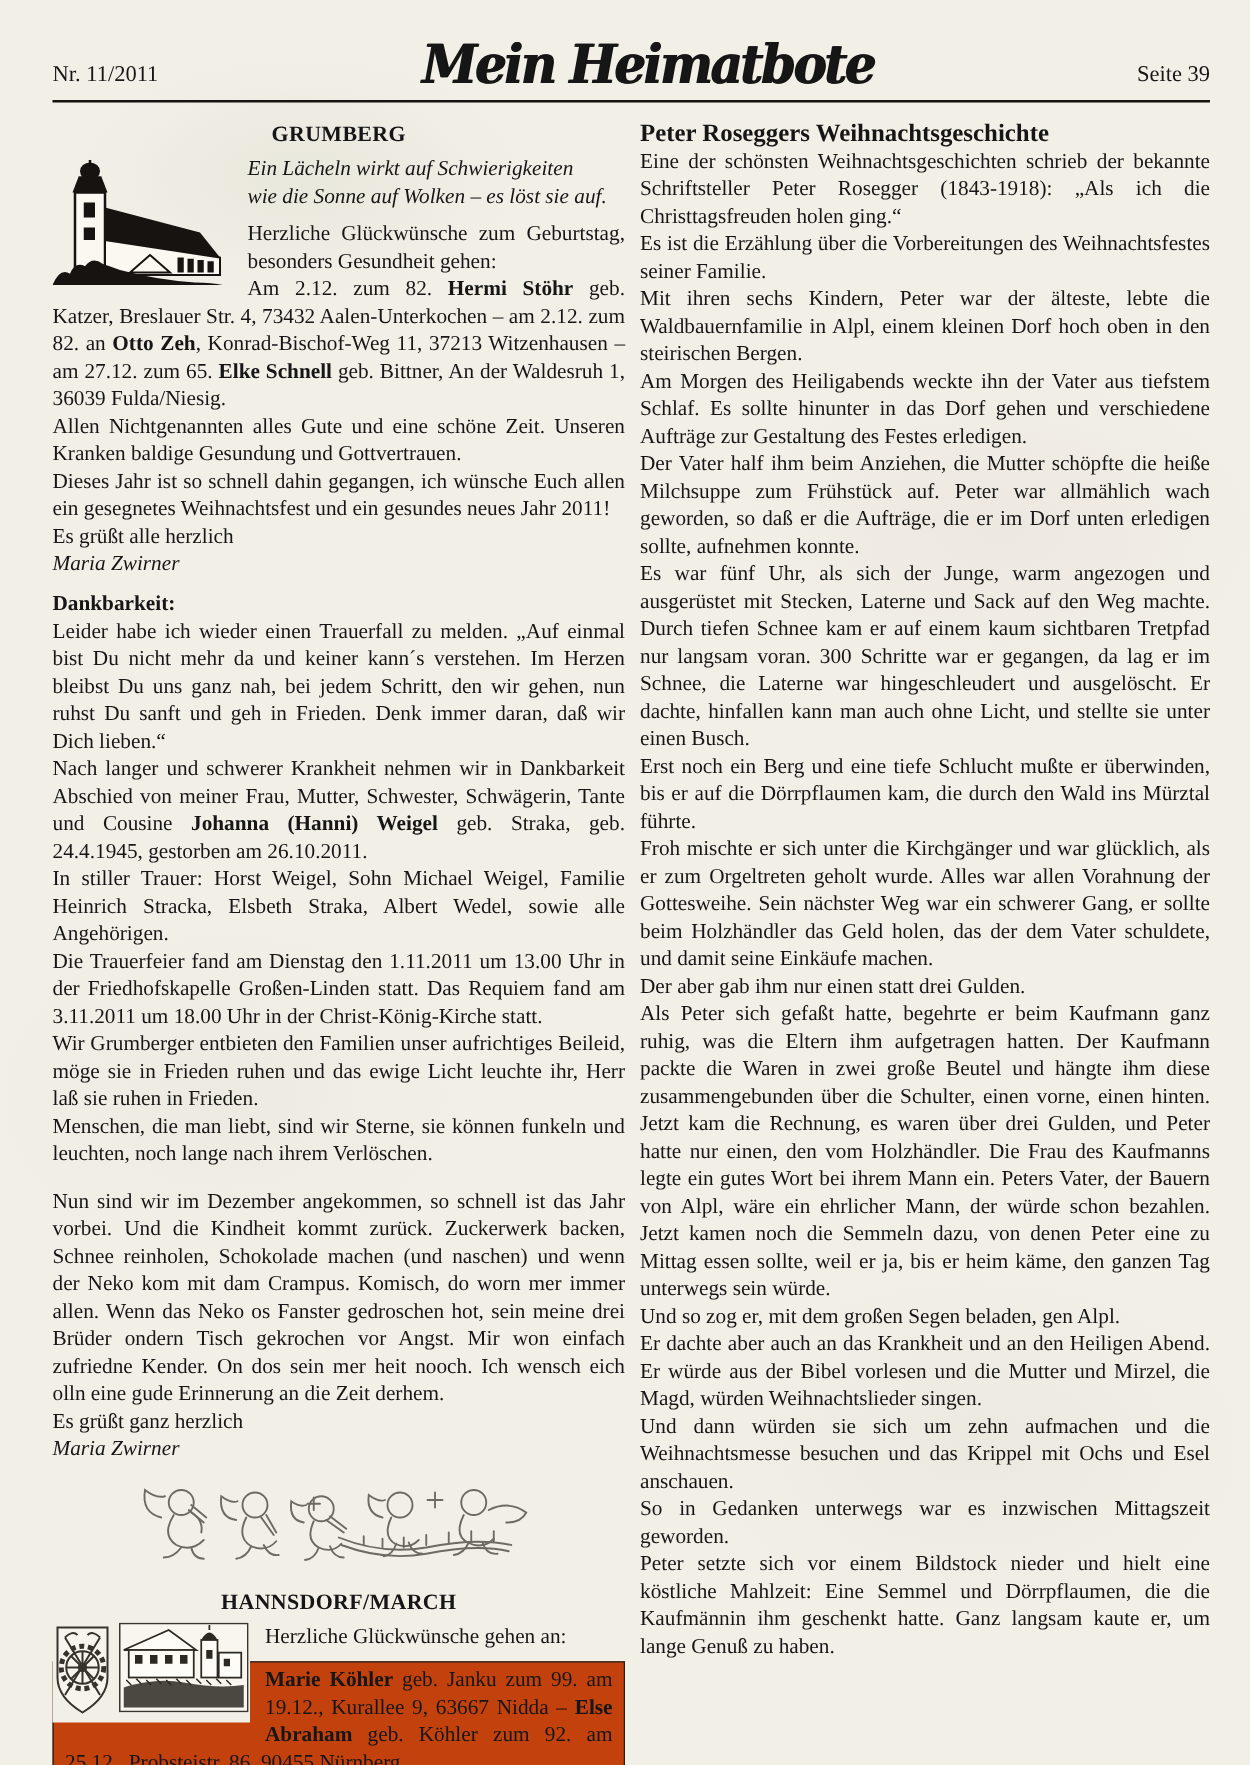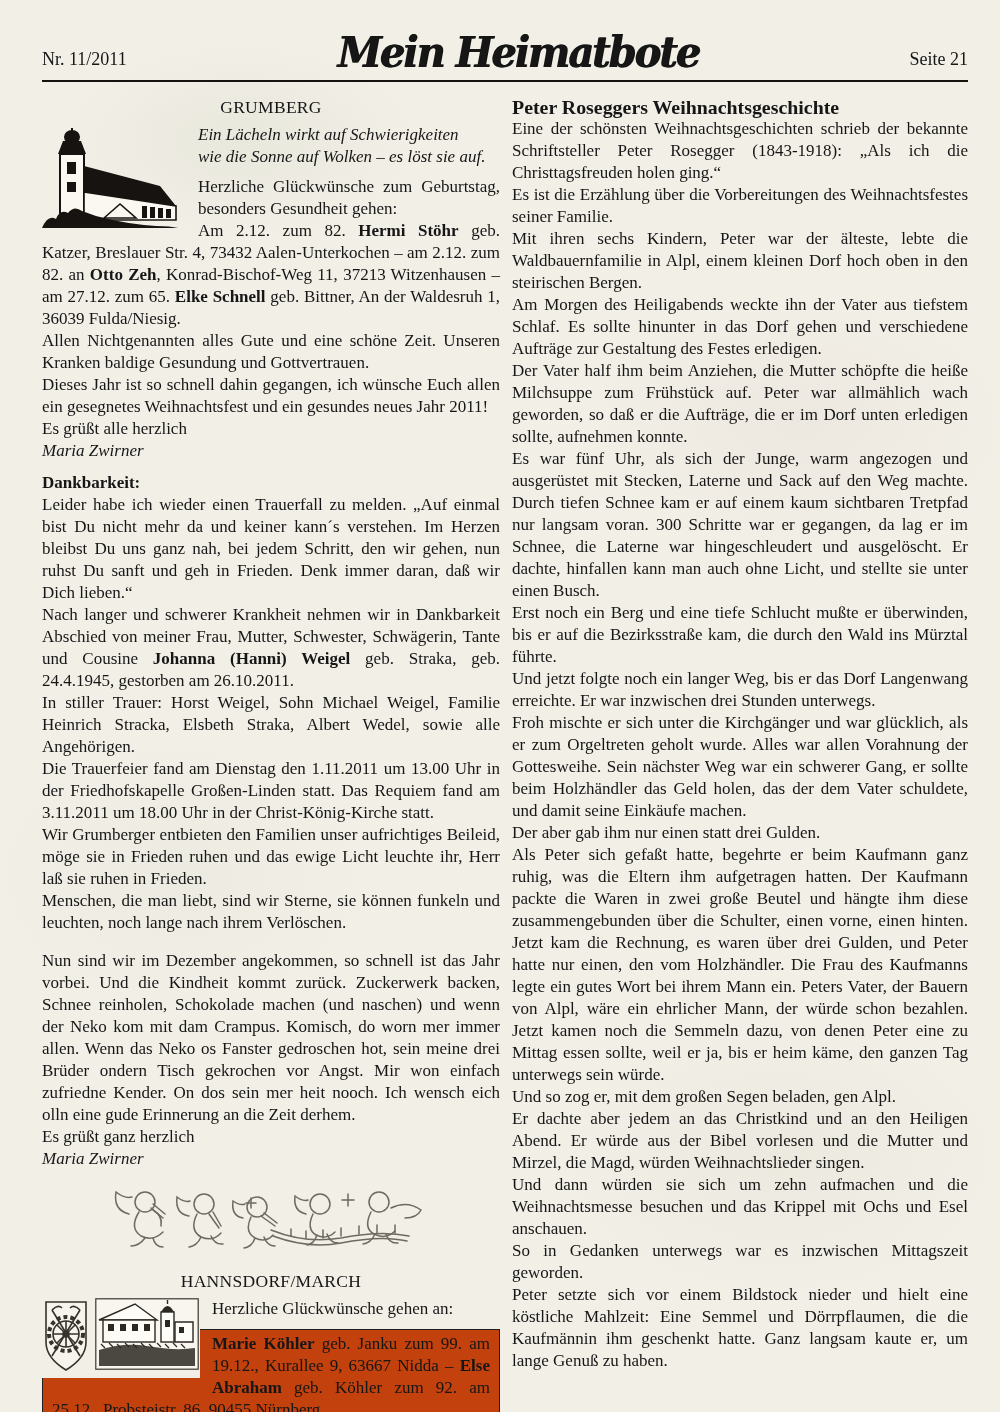--- a/index.html
+++ b/index.html
@@ -16,21 +16,21 @@
   .hdr{display:flex;align-items:flex-end;justify-content:space-between;border-bottom:2px solid #15120f;padding-bottom:10px;}
   .hdr .issue,.hdr .pageno{font-size:18px;}
   .masthead{font-family:"DejaVu Serif",serif;font-weight:bold;font-style:italic;font-size:40px;letter-spacing:-2px;transform:scaleY(1.08);line-height:.9;text-shadow:1px 0 0 #15120f;}
   
   .cols{display:flex;gap:12px;margin-top:14px;}
   .col{font-size:17px;line-height:22px;}
   .col.left{width:458px;flex:none;}
   .col.right{flex:1;min-width:0;}
   p{margin:0;}
   .just{text-align:justify;}
-  .sec-title{font-size:17.5px;font-weight:normal;text-align:center;margin:0 0 6px;letter-spacing:.3px;}
+  .sec-title{font-size:17.5px;font-weight:bold;text-align:center;margin:0 0 6px;letter-spacing:.3px;}
   .motto{font-style:italic;text-align:left;}
   .sigrow{display:flex;justify-content:space-between;margin-bottom:10px;flex-direction:column;}
   .sigrow .sig{font-style:italic;}
   .bold-head{font-weight:bold;margin-top:2px;}
   .poem{}
   .gap-top{margin-top:16px;}
   .church-float{float:left;width:142px;height:102px;margin:2px 14px 4px 0;background:transparent;}
   .angels{display:block;margin:6px auto 4px;}
   .hd-wrap{position:relative;}
   .hd-images{float:left;width:158px;height:80px;margin:0 12px 4px 0;background:#f2efe7;display:flex;gap:5px;align-items:flex-start;}
@@ -44,21 +44,21 @@
 </style>
 </head>
 <body>
 
 <div class="page">
   <div class="inner">
 
     <div class="hdr">
       <span class="issue">Nr. 11/2011</span>
       <span class="masthead">Mein Heimatbote</span>
-      <span class="pageno">Seite 21</span>
+      <span class="pageno">Seite 39</span>
     </div>
 
     <div class="cols">
 
       <div class="col left">
         <h2 class="sec-title">GRUMBERG</h2>
 
         <div class="church-float">
           <svg viewBox="0 0 142 102" width="142" height="102">
             <ellipse cx="30" cy="11" rx="8" ry="7" fill="#171310"></ellipse>
@@ -185,27 +185,26 @@
 
       <div class="col right">
         <h3 class="story-title">Peter Roseggers Weihnachtsgeschichte</h3>
         <div>
             <p class="just">Eine der schönsten Weihnachtsgeschichten schrieb der bekannte Schriftsteller Peter Rosegger (1843-1918): „Als ich die Christtagsfreuden holen ging.“</p>
             <p class="just">Es ist die Erzählung über die Vorbereitungen des Weihnachtsfestes seiner Familie.</p>
             <p class="just">Mit ihren sechs Kindern, Peter war der älteste, lebte die Waldbauernfamilie in Alpl, einem kleinen Dorf hoch oben in den steirischen Bergen.</p>
             <p class="just">Am Morgen des Heiligabends weckte ihn der Vater aus tiefstem Schlaf. Es sollte hinunter in das Dorf gehen und verschiedene Aufträge zur Gestaltung des Festes erledigen.</p>
             <p class="just">Der Vater half ihm beim Anziehen, die Mutter schöpfte die heiße Milchsuppe zum Frühstück auf. Peter war allmählich wach geworden, so daß er die Aufträge, die er im Dorf unten erledigen sollte, aufnehmen konnte.</p>
             <p class="just">Es war fünf Uhr, als sich der Junge, warm angezogen und ausgerüstet mit Stecken, Laterne und Sack auf den Weg machte. Durch tiefen Schnee kam er auf einem kaum sichtbaren Tretpfad nur langsam voran. 300 Schritte war er gegangen, da lag er im Schnee, die Laterne war hingeschleudert und ausgelöscht. Er dachte, hinfallen kann man auch ohne Licht, und stellte sie unter einen Busch.</p>
-            <p class="just">Erst noch ein Berg und eine tiefe Schlucht mußte er überwinden, bis er auf die Bezirksstraße kam, die durch den Wald ins Mürztal führte.</p>
-            <p class="just">Und jetzt folgte noch ein langer Weg, bis er das Dorf Langenwang erreichte. Er war inzwischen drei Stunden unterwegs.</p>
+            <p class="just">Erst noch ein Berg und eine tiefe Schlucht mußte er überwinden, bis er auf die Dörrpflaumen kam, die durch den Wald ins Mürztal führte.</p>
             <p class="just">Froh mischte er sich unter die Kirchgänger und war glücklich, als er zum Orgeltreten geholt wurde. Alles war allen Vorahnung der Gottesweihe. Sein nächster Weg war ein schwerer Gang, er sollte beim Holzhändler das Geld holen, das der dem Vater schuldete, und damit seine Einkäufe machen.</p>
             <p class="just">Der aber gab ihm nur einen statt drei Gulden.</p>
             <p class="just">Als Peter sich gefaßt hatte, begehrte er beim Kaufmann ganz ruhig, was die Eltern ihm aufgetragen hatten. Der Kaufmann packte die Waren in zwei große Beutel und hängte ihm diese zusammengebunden über die Schulter, einen vorne, einen hinten. Jetzt kam die Rechnung, es waren über drei Gulden, und Peter hatte nur einen, den vom Holzhändler. Die Frau des Kaufmanns legte ein gutes Wort bei ihrem Mann ein. Peters Vater, der Bauern von Alpl, wäre ein ehrlicher Mann, der würde schon bezahlen. Jetzt kamen noch die Semmeln dazu, von denen Peter eine zu Mittag essen sollte, weil er ja, bis er heim käme, den ganzen Tag unterwegs sein würde.</p>
             <p class="just">Und so zog er, mit dem großen Segen beladen, gen Alpl.</p>
-            <p class="just">Er dachte aber jedem an das Christkind und an den Heiligen Abend. Er würde aus der Bibel vorlesen und die Mutter und Mirzel, die Magd, würden Weihnachtslieder singen.</p>
+            <p class="just">Er dachte aber auch an das Krankheit und an den Heiligen Abend. Er würde aus der Bibel vorlesen und die Mutter und Mirzel, die Magd, würden Weihnachtslieder singen.</p>
             <p class="just">Und dann würden sie sich um zehn aufmachen und die Weihnachtsmesse besuchen und das Krippel mit Ochs und Esel anschauen.</p>
             <p class="just">So in Gedanken unterwegs war es inzwischen Mittagszeit geworden.</p>
             <p class="just">Peter setzte sich vor einem Bildstock nieder und hielt eine köstliche Mahlzeit: Eine Semmel und Dörrpflaumen, die die Kaufmännin ihm geschenkt hatte. Ganz langsam kaute er, um lange Genuß zu haben.</p>
           </div>
       </div>
 
     </div>
   </div>
 </div>
 

